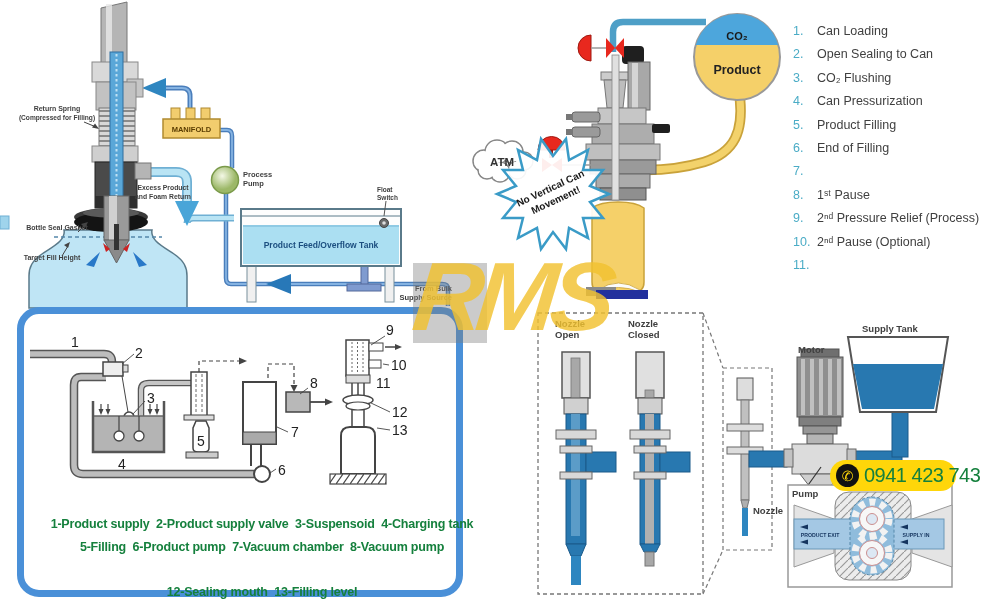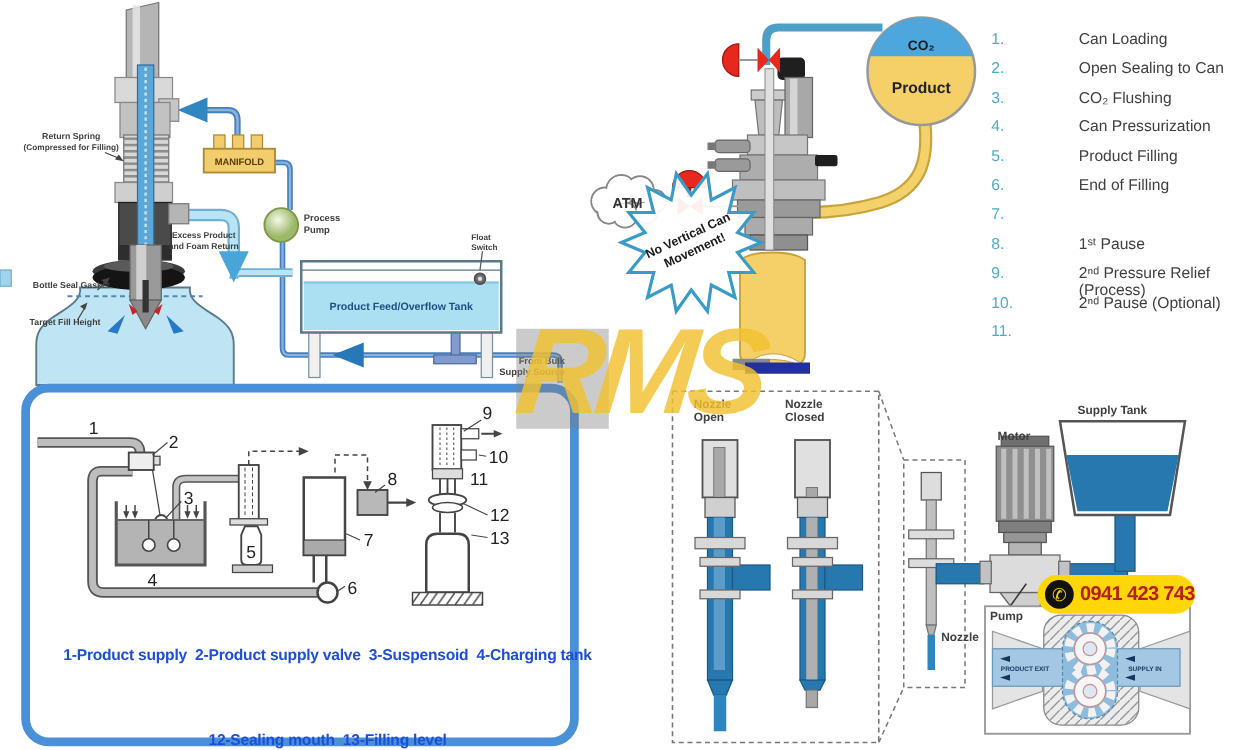--- a/index.html
+++ b/index.html
@@ -4,33 +4,33 @@
 <style>
   html,body{margin:0;padding:0;}
   body{width:1000px;height:600px;position:relative;overflow:hidden;background:#fff;
        font-family:"Liberation Sans", sans-serif;}
   .abs{position:absolute;}
   svg text{font-family:"Liberation Sans", sans-serif;}
   
   .step-list{left:793px;top:24px;width:206px;}
   .step-row{display:flex;align-items:baseline;height:23.4px;font-size:12.5px;color:#3f3f3f;}
   .step-num{width:24px;text-align:left;color:#4BACC6;flex:none;}
-  .step-label{flex:1;margin-left:46px;}
+  .step-label{flex:1;}
   
   .bl-panel{left:17px;top:307px;width:446px;height:290px;border:7px solid #4a90d8;
             border-radius:22px;background:#fff;box-sizing:border-box;}
   .caption-line{position:absolute;left:0;width:476px;text-align:center;font-weight:bold;
-                color:#1d4ed8;font-size:12.5px;letter-spacing:-0.2px;white-space:pre;}
+                color:#15803d;font-size:12.5px;letter-spacing:-0.2px;white-space:pre;}
   
   .br-label{font-weight:bold;color:#3f3f3f;font-size:9.5px;line-height:11px;}
   .phone-badge{left:830px;top:460px;width:126px;height:31px;background:#FFD60A;border-radius:17px;
                display:flex;align-items:center;gap:5px;padding:0 6px;box-sizing:border-box;z-index:8;}
   .phone-icon{width:23px;height:23px;border-radius:50%;background:#111;color:#FFD60A;display:flex;
               align-items:center;justify-content:center;font-size:14px;flex:none;}
-  .phone-num{font-weight:700;font-size:16px;color:#b91c1c;letter-spacing:-0.5px;white-space:nowrap;}
+  .phone-num{font-weight:400;font-size:20px;color:#15803d;letter-spacing:-0.5px;white-space:nowrap;}
   
   .wm-box{left:413px;top:263px;width:74px;height:80px;background:rgba(125,125,125,0.40);z-index:6;}
   .wm-text{left:414px;top:247px;z-index:7;font-size:97px;line-height:100px;font-weight:bold;
            font-style:italic;color:#F2C230;opacity:0.82;letter-spacing:-7px;transform:skewX(-6deg);}
 </style>
 </head>
 <body>
 
 <svg class="abs" style="left:0;top:0" width="470" height="310" viewBox="0 0 470 310">
   <defs>
@@ -417,20 +417,21 @@
       <text x="295" y="433" text-anchor="middle">7</text>
       <text x="314" y="384" text-anchor="middle">8</text>
       <text x="390" y="331" text-anchor="middle">9</text>
       <text x="391" y="366" text-anchor="start">10</text>
       <text x="376" y="384" text-anchor="start">11</text>
       <text x="392" y="413" text-anchor="start">12</text>
       <text x="392" y="431" text-anchor="start">13</text>
     </g>
   </svg>
   <div class="caption-line" style="top:203px">1-Product supply  2-Product supply valve  3-Suspensoid  4-Charging tank</div>
+  <div class="caption-line" style="top:226px">5-Filling  6-Product pump  7-Vacuum chamber  8-Vacuum pump</div>
   <div class="caption-line" style="top:271px">12-Sealing mouth  13-Filling level</div>
 </div>
 
 <svg class="abs" style="left:530px;top:310px" width="470" height="290" viewBox="530 310 470 290">
   <defs>
     <pattern id="hatchBR" width="8" height="8" patternUnits="userSpaceOnUse">
       <rect width="8" height="8" fill="#ececec"></rect>
       <line x1="0" y1="8" x2="8" y2="0" stroke="#9a9a9a" stroke-width="1.2"></line>
     </pattern>
   </defs>

